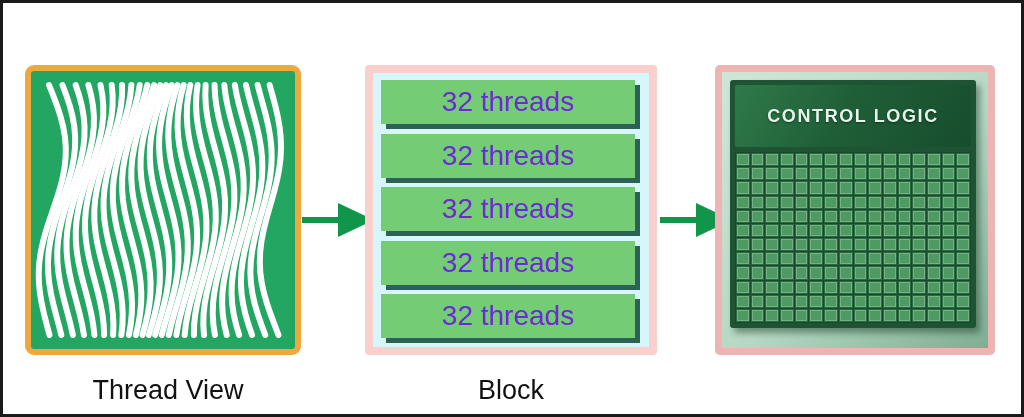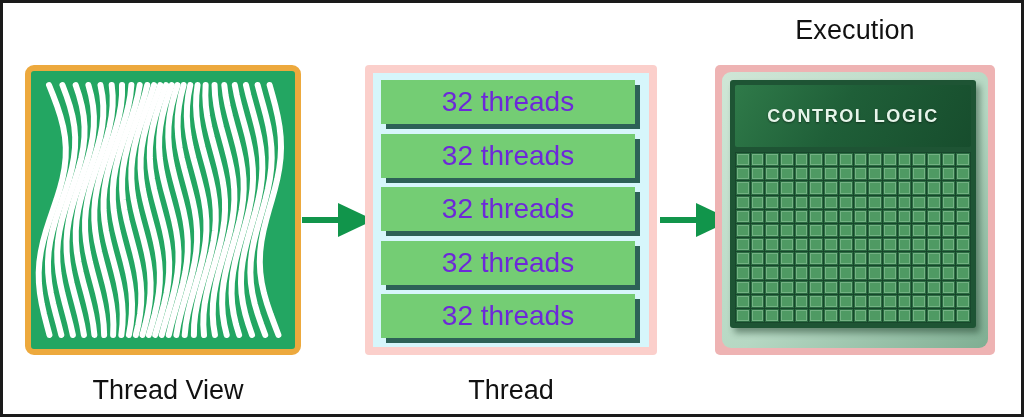--- a/index.html
+++ b/index.html
@@ -131,21 +131,21 @@
     height: 290px;
     box-sizing: border-box;
     background: #eeb3b3;
     border-radius: 5px;
     padding: 7px;
   }
   #mp-shell {
     box-sizing: border-box;
     width: 100%;
     height: 100%;
-    border-radius: 9px;
+    border-radius: 0;
     background: linear-gradient(135deg, #cfe6d6 0%, #b6d8c3 55%, #7fae92 100%);
     padding: 8px 12px 20px 8px;
     position: relative;
   }
   #mp-die {
     box-sizing: border-box;
     width: 100%;
     height: 100%;
     border-radius: 3px;
     background: #1e5434;
@@ -230,21 +230,21 @@
   </div>
 
   <div class="arrow" id="arrow-1">
     <svg width="78" height="42" viewBox="0 0 78 42">
       <line x1="2" y1="21" x2="44" y2="21" stroke="#11954b" stroke-width="6"></line>
       <polygon points="38,4 74,21 38,38" fill="#11954b"></polygon>
     </svg>
   </div>
 
   <div class="col" id="col-hardware">
-    <div class="col-caption">Thread</div>
+    <div class="col-caption">Block</div>
   </div>
 
   <div id="warps-box">
     <div id="warps-inner">
       <div class="warp-row">
         <div class="warp-bar">
           <span class="warp-label">32 threads</span>
         </div>
       </div>
       <div class="warp-row">
@@ -271,21 +271,20 @@
   </div>
 
   <div class="arrow" id="arrow-2">
     <svg width="78" height="42" viewBox="0 0 78 42">
       <line x1="2" y1="21" x2="44" y2="21" stroke="#11954b" stroke-width="6"></line>
       <polygon points="38,4 74,21 38,38" fill="#11954b"></polygon>
     </svg>
   </div>
 
   <div class="col" id="col-execution">
-    <div class="col-title">Execution</div>
   </div>
 
   <div id="mp-box">
     <div id="mp-shell">
       <div id="mp-die">
         <div id="control-logic">
           <span id="control-logic-label">CONTROL LOGIC</span>
         </div>
         <div id="core-grid" style="grid-template-columns: repeat(16, 1fr); grid-template-rows: repeat(12, 1fr);">
             <div class="core" style="background: rgb(79, 154, 99);"></div>

